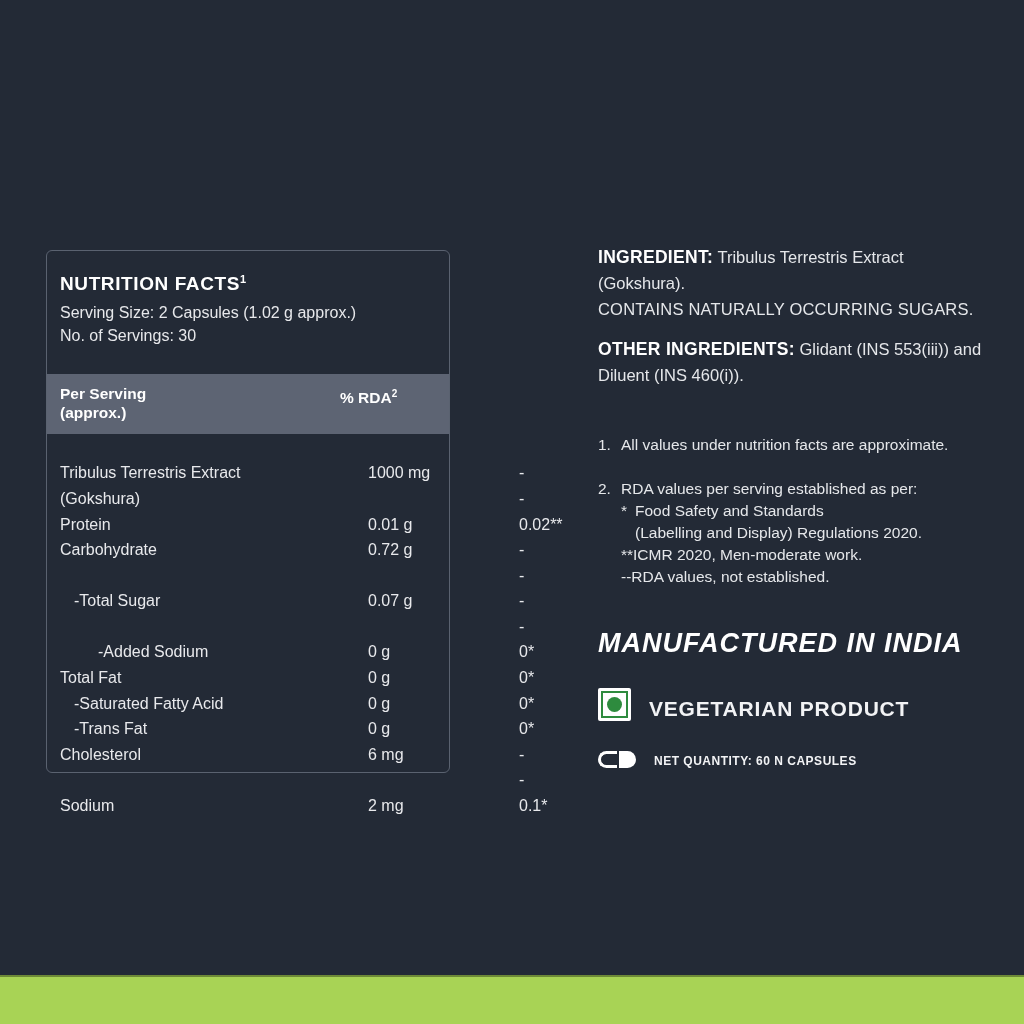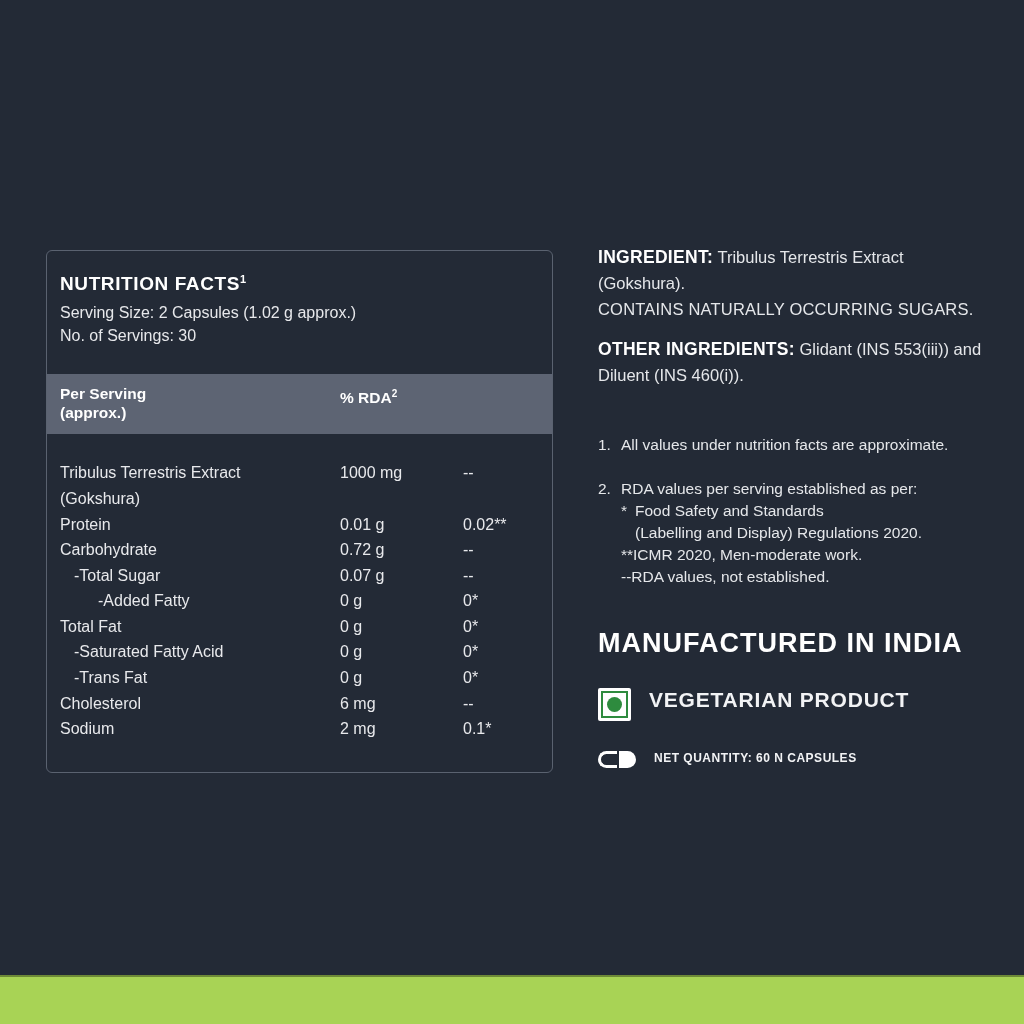--- a/index.html
+++ b/index.html
@@ -6,38 +6,38 @@
   body{
     width:1024px;height:1024px;position:relative;overflow:hidden;
     background:#232a36;
     font-family:"Liberation Sans", sans-serif;
     -webkit-font-smoothing:antialiased;
   }
   .page{position:absolute;inset:0;}
 
   
   .panel{
-    position:absolute;left:46px;top:250px;width:507px;height:523px;
+    position:absolute;left:46px;top:250px;width:404px;height:523px;
     box-sizing:border-box;border:1px solid #5a6270;border-radius:6px;
     color:#e8e9ec;
   }
   .panel-head{padding:22px 14px 0 13px;}
   .nf-title{font-size:19px;font-weight:bold;color:#ffffff;letter-spacing:.6px;}
   .nf-title sup{font-size:11px;font-weight:bold;}
   .nf-sub{font-size:16px;color:#e7e8eb;line-height:22.5px;margin-top:7px;}
 
   .table-head{
     margin-top:27px;background:#5d6473;color:#ffffff;
     display:grid;grid-template-columns:280px 123px 1fr;
     padding:10px 0 12px 13px;box-sizing:border-box;
     font-size:15.5px;font-weight:bold;line-height:19px;
   }
   .table-head sup{font-size:10px;}
   .rows{padding:26px 0 0 13px;font-size:16px;}
-  .row{display:grid;grid-template-columns:280px 123px 1fr;line-height:25.6px;}
+  .row{display:grid;grid-template-columns:280px 123px 1fr;line-height:25.6px;gap:28px;}
   .cell{white-space:normal;}
   .name{padding-right:18px;}
   .ind1 .name{padding-left:14px;}
   .ind2 .name{padding-left:38px;}
 
   
   .info{
     position:absolute;left:598px;top:244px;width:392px;
     color:#e5e7ea;font-size:16.5px;line-height:26px;
   }
@@ -49,24 +49,24 @@
   .footnotes{margin-top:46px;font-size:15.5px;line-height:22px;color:#e5e7ea;}
   .fn{display:flex;}
   .fn-num{width:23px;flex:none;}
   .fn-gap{height:22px;}
   .fn-sub{padding-left:23px;}
   .fn-sub .s-indent{padding-left:14px;}
   .fn-sub .star-line .star{display:inline-block;width:14px;}
 
   .mfg{
     position:absolute;left:598px;top:628px;
-    font-size:27px;font-weight:bold;color:#ffffff;letter-spacing:1px;white-space:nowrap;
-  }
-
-  .badge-row{position:absolute;left:598px;display:flex;align-items:flex-start;}
+    font-size:27px;font-weight:bold;color:#ffffff;letter-spacing:1px;white-space:nowrap;font-style:italic;
+  }
+
+  .badge-row{position:absolute;left:598px;display:flex;align-items:flex-end;}
   .veg-row{top:688px;}
   .net-row{top:751px;}
   .badge-text{font-weight:bold;color:#f2f3f5;letter-spacing:.8px;white-space:nowrap;}
   .veg-row .badge-text{font-size:21px;margin-left:18px;}
   .net-row .badge-text{font-size:12px;margin-left:18px;letter-spacing:.5px;}
 
   .veg-mark{
     width:33px;height:33px;background:#ffffff;box-sizing:border-box;
     padding:3px;border-radius:2px;flex:none;
   }
@@ -128,21 +128,21 @@
         <div class="cell name">Carbohydrate</div>
         <div class="cell">0.72 g</div>
         <div class="cell">--</div>
       </div>
       <div class="row ind1">
         <div class="cell name">-Total Sugar</div>
         <div class="cell">0.07 g</div>
         <div class="cell">--</div>
       </div>
       <div class="row ind2">
-        <div class="cell name">-Added Fatty</div>
+        <div class="cell name">-Added Sodium</div>
         <div class="cell">0 g</div>
         <div class="cell">0*</div>
       </div>
       <div class="row">
         <div class="cell name">Total Fat</div>
         <div class="cell">0 g</div>
         <div class="cell">0*</div>
       </div>
       <div class="row ind1">
         <div class="cell name">-Saturated Fatty Acid</div>

